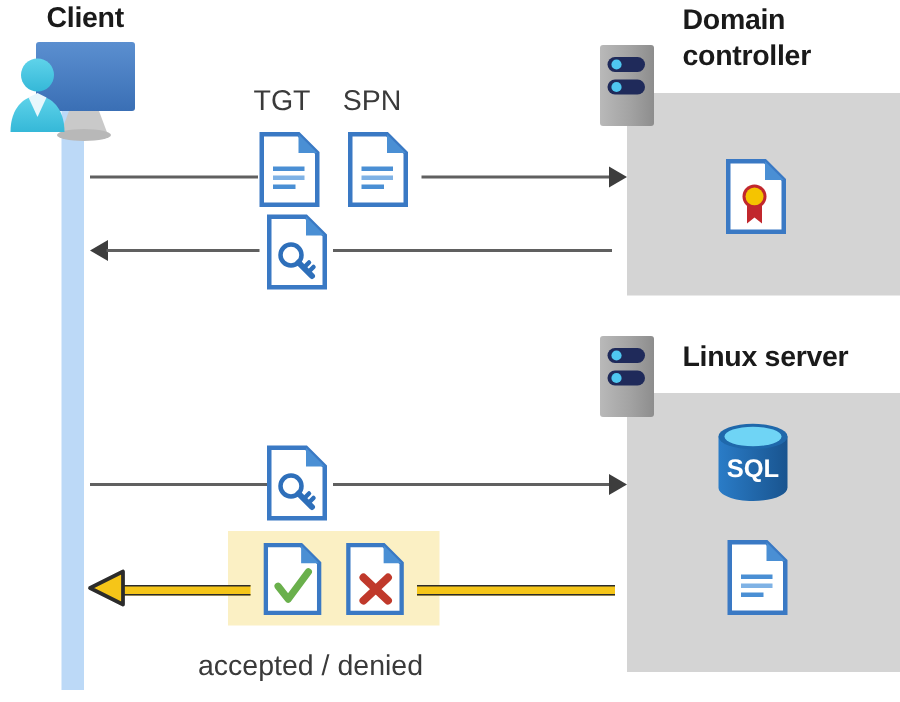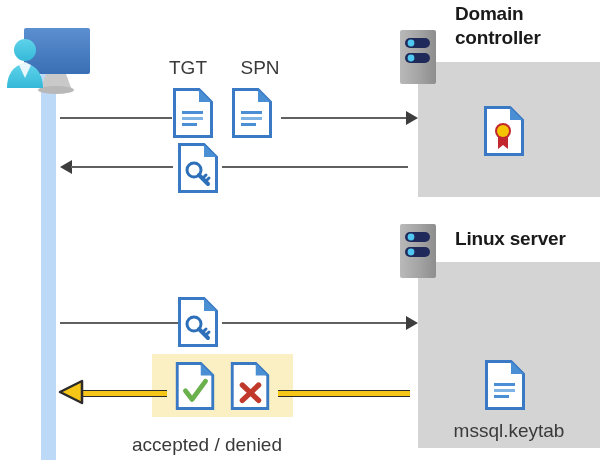--- a/index.html
+++ b/index.html
@@ -64,20 +64,21 @@
   }
   svg { display: block; overflow: visible; }
 </style>
 </head>
 <body>
 
 <div id="stage">
 
   <div class="abs lifeline" style="left:41px; top:74px; width:15px; height:386px;"></div>
 
+  <div class="abs title-bold" style="left:31px; top:2px; width:120px; text-align:left;">Client</div>
 
   <div class="abs" style="left:2px; top:26px; width:100px; height:72px;">
     <svg width="100" height="72" viewBox="0 0 100 72">
 
       <path d="M44 48 L64 48 L70 64 L38 64 Z" fill="#c9c9c9"></path>
       <ellipse cx="54" cy="64" rx="18" ry="4" fill="#b8b8b8"></ellipse>
 
       <defs>
         <linearGradient id="monGrad" x1="0" y1="0" x2="0" y2="1">
           <stop offset="0%" stop-color="#5b8fd0"></stop>
@@ -137,35 +138,48 @@
       <rect x="0" y="0" width="36" height="54" rx="2" fill="url(#srvGrad1)"></rect>
       <rect x="5" y="8" width="25" height="10" rx="5" fill="#1f2a5a"></rect>
       <circle cx="11" cy="13" r="3.4" fill="#4fc7f0"></circle>
       <rect x="5" y="23" width="25" height="10" rx="5" fill="#1f2a5a"></rect>
       <circle cx="11" cy="28" r="3.4" fill="#4fc7f0"></circle>
     </svg>
   </div>
 
   <div class="abs title-bold" style="left:455px; top:228px; width:160px;">Linux server</div>
 
+  <div class="abs" style="left:476px; top:281px; width:52px; height:54px;">
+    <svg width="52" height="54" viewBox="0 0 52 54">
+      <defs>
+        <linearGradient id="sqlGrad" x1="0" y1="0" x2="1" y2="0">
+          <stop offset="0%" stop-color="#2a7cc7"></stop>
+          <stop offset="100%" stop-color="#19548f"></stop>
+        </linearGradient>
+      </defs>
+      <path d="M3 10 L3 44 C3 49 13 53 26 53 C39 53 49 49 49 44 L49 10 Z" fill="url(#sqlGrad)"></path>
+      <ellipse cx="26" cy="10" rx="23" ry="8.5" fill="#1f68ab"></ellipse>
+      <ellipse cx="26" cy="10" rx="19" ry="6.5" fill="#6fd4f5"></ellipse>
+      <text x="26" y="37" font-family="Liberation Sans, sans-serif" font-size="17" font-weight="bold" fill="#ffffff" text-anchor="middle">SQL</text>
+    </svg>
+  </div>
 
   <div class="abs" style="left:485px; top:360px; width:40px; height:50px;">
     <svg width="40" height="50" viewBox="0 0 40 50">
       <path d="M1.5 1.5 L26 1.5 L38.5 14 L38.5 48.5 L1.5 48.5 Z" fill="#ffffff" stroke="#3a79c4" stroke-width="3"></path>
       <path d="M26 1.5 L38.5 14 L26 14 Z" fill="#4a8fd4"></path>
       <rect x="9" y="23" width="21" height="3" fill="#4a8fd4"></rect>
       <rect x="9" y="29" width="21" height="3" fill="#7fb2e5"></rect>
       <rect x="9" y="35" width="15" height="3" fill="#4a8fd4"></rect>
     </svg>
   </div>
 
-  <div class="abs label-plain" style="left:418px; top:420px; width:182px; text-align:center;">mssql.keytab</div>
 
   <div class="abs label-plain" style="left:169px; top:57px; width:48px; text-align:left;">TGT</div>
-  <div class="abs label-plain" style="left:236px; top:57px; width:48px; text-align:center;">SPN</div>
+  <div class="abs label-plain" style="left:224px; top:57px; width:48px; text-align:center;">SPN</div>
 
   <div class="abs line-gray" style="left:60px; top:117px; width:112px;"></div>
   <div class="abs line-gray" style="left:281px; top:117px; width:127px;"></div>
   <div class="abs arrowhead-right" style="left:406px; top:111px;"></div>
 
   <div class="abs" style="left:173px; top:88px; width:40px; height:50px;">
     <svg width="40" height="50" viewBox="0 0 40 50">
       <path d="M1.5 1.5 L26 1.5 L38.5 14 L38.5 48.5 L1.5 48.5 Z" fill="#ffffff" stroke="#3a79c4" stroke-width="3"></path>
       <path d="M26 1.5 L38.5 14 L26 14 Z" fill="#4a8fd4"></path>
       <rect x="9" y="23" width="21" height="3" fill="#4a8fd4"></rect>

